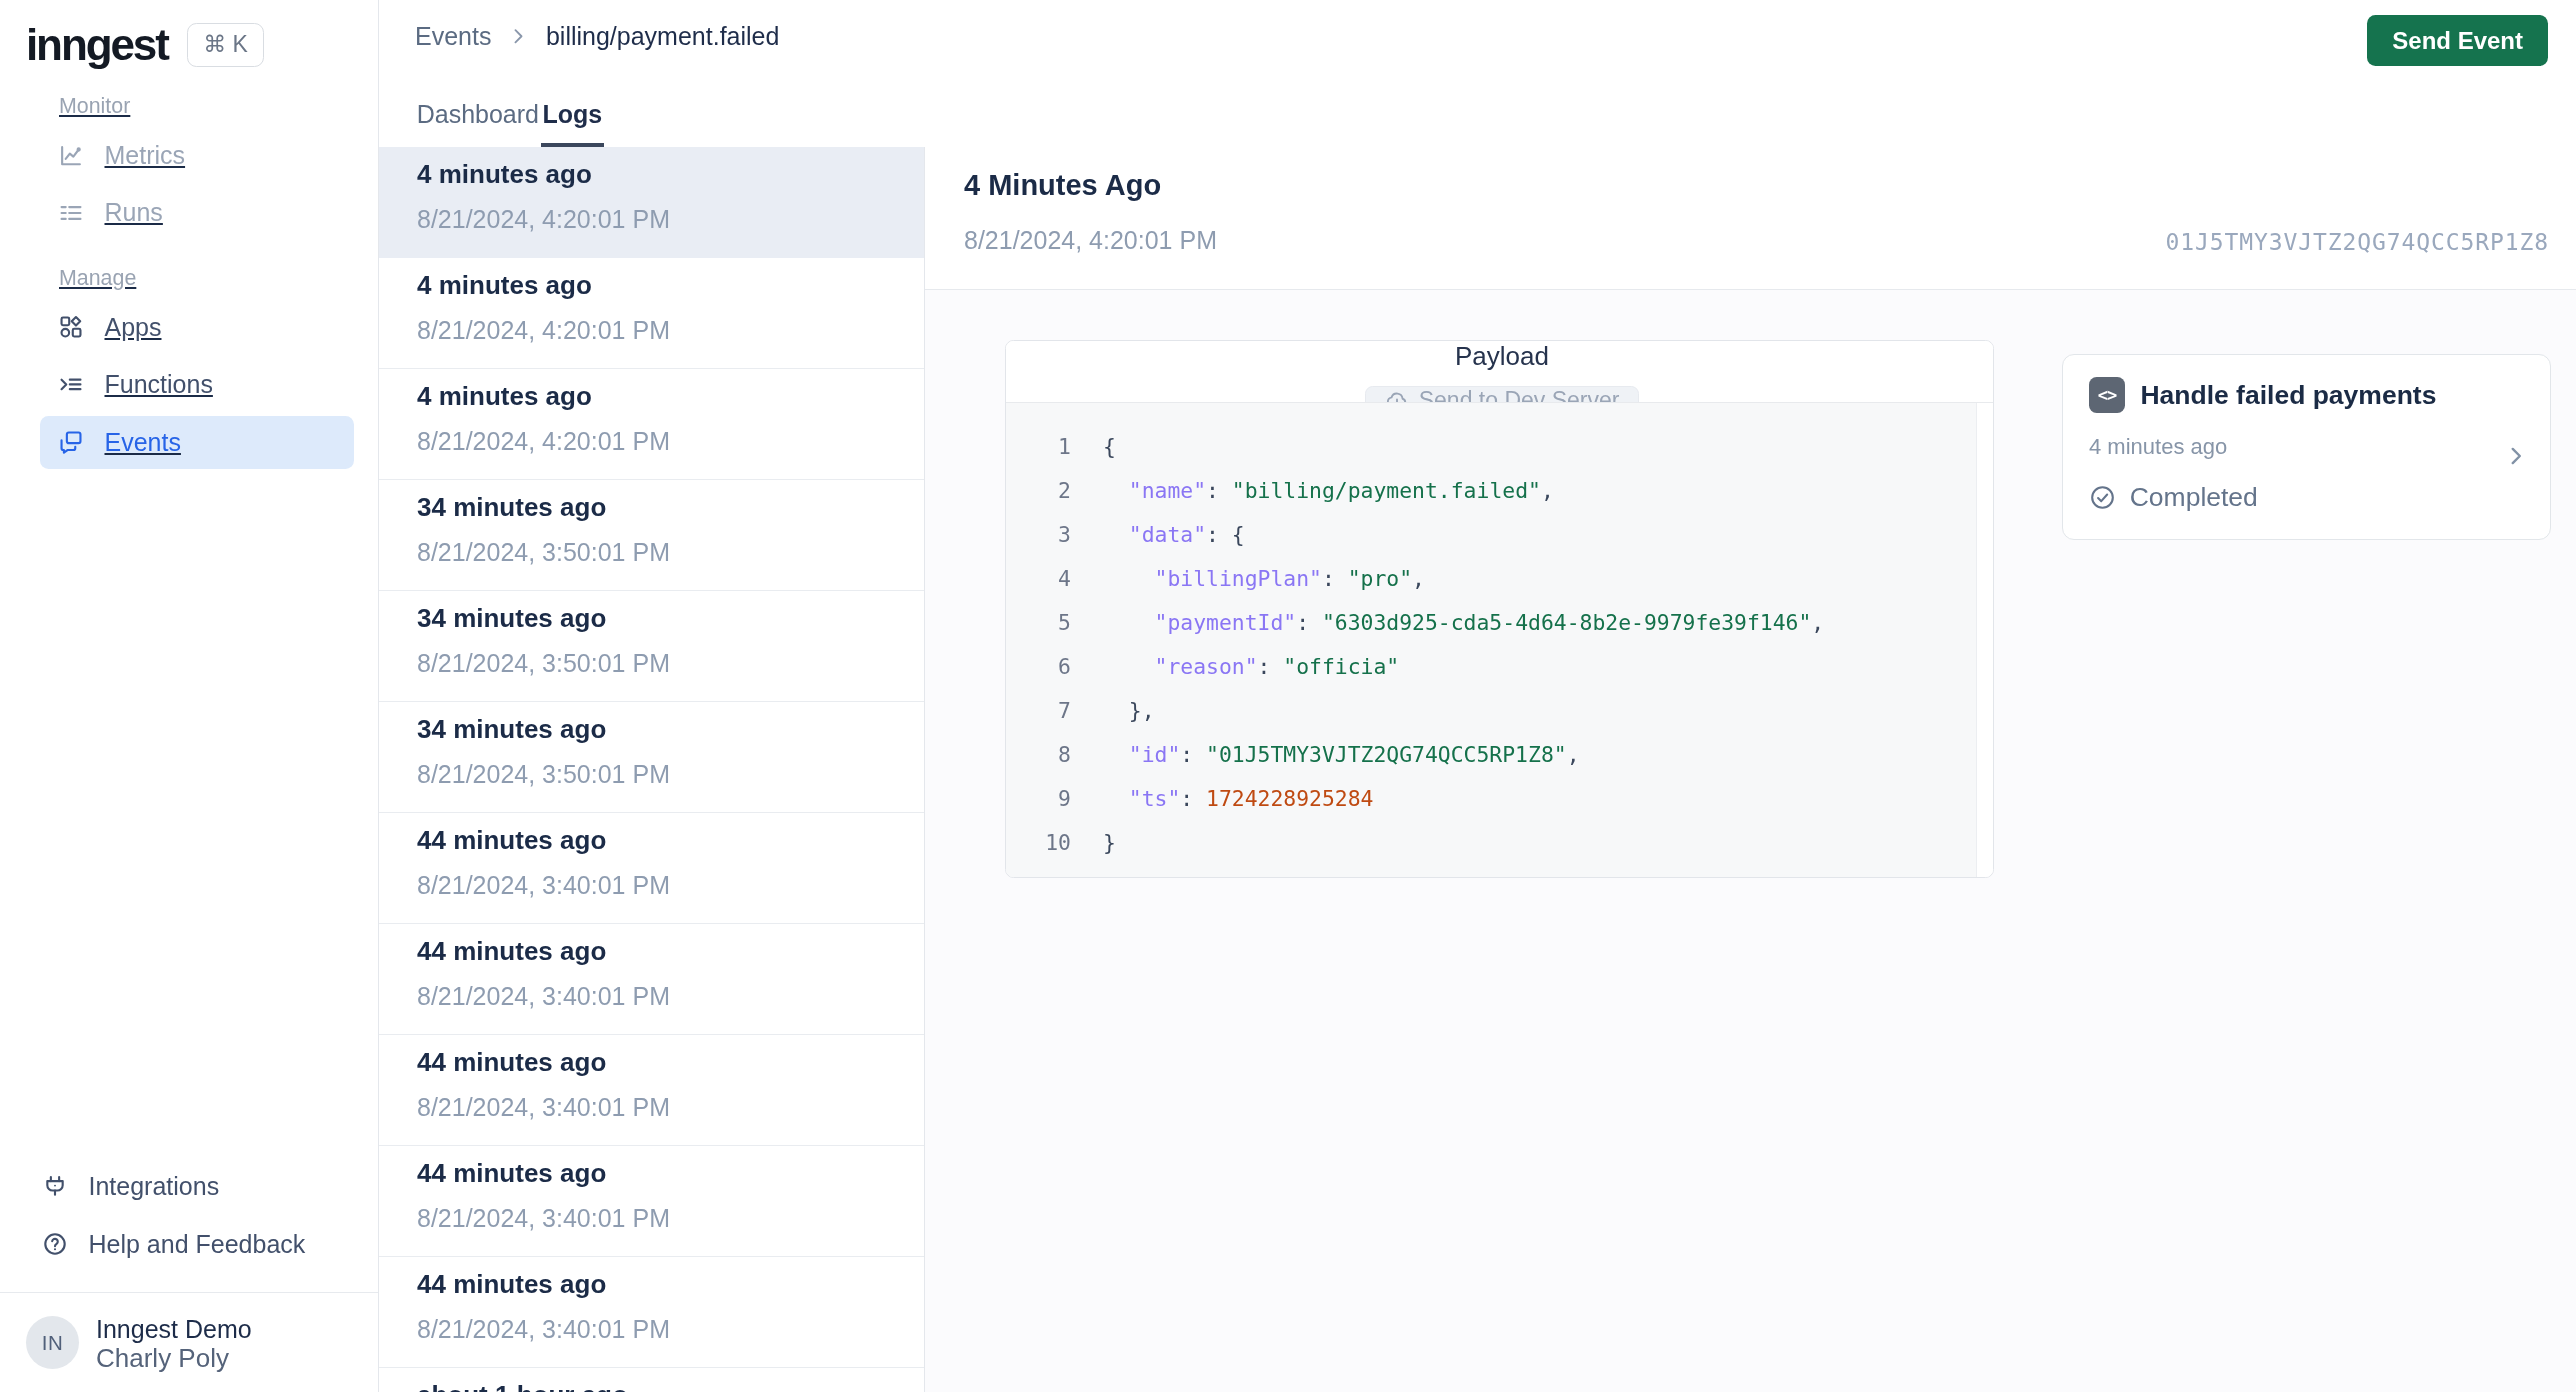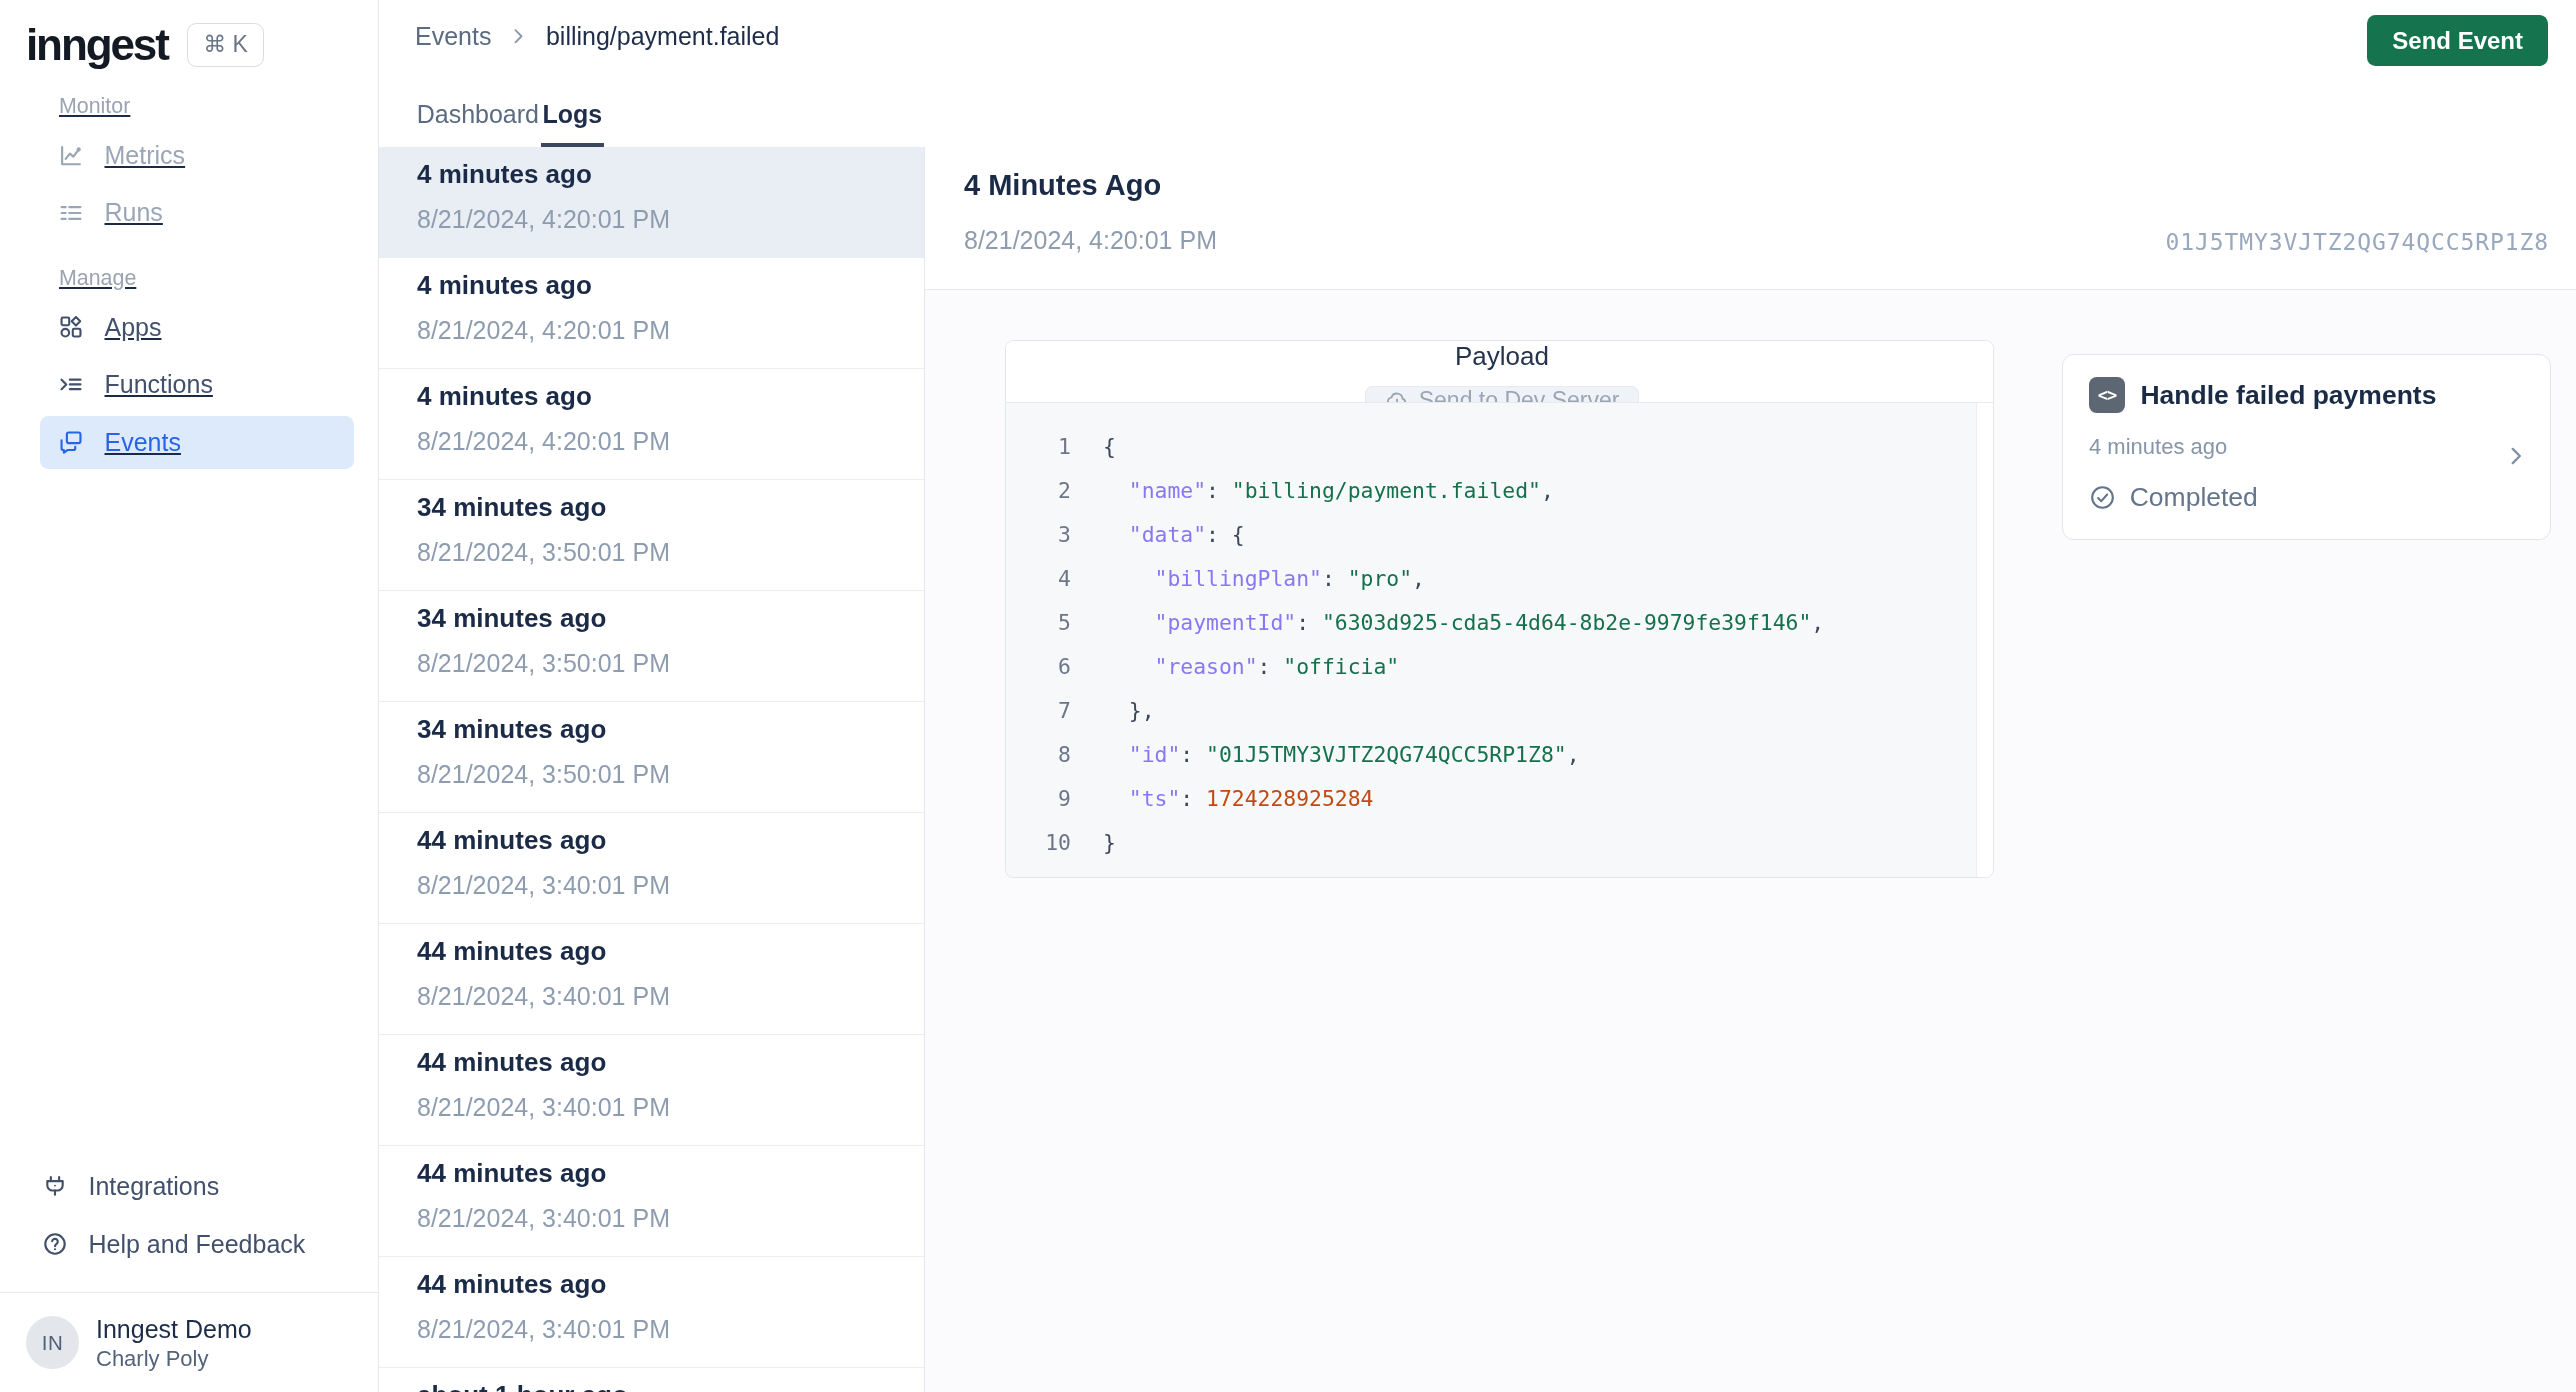--- a/index.html
+++ b/index.html
@@ -49,21 +49,21 @@
   .side-spacer { flex:1; }
   .side-footer { padding:0 24px 17px 24px; }
   .side-divider { border-top:0.9px solid #e7eaee; }
   .user-row { padding:20.5px 26px; display:flex; align-items:center; gap:17px; }
   .avatar {
     width:53px; height:53px; border-radius:50%; background:#e3e7ec;
     display:flex; align-items:center; justify-content:center;
     font-size:20.5px; color:#51607a; letter-spacing:0.4px;
   }
   .user-org { font-size:25px; color:#1d2c49; line-height:31px; }
-  .user-name { font-size:22px; color:#55637a; line-height:27px; }
+  .user-name { font-size:26px; color:#55637a; line-height:27px; }
 
   
   .main-wrap { flex:1; display:flex; flex-direction:column; height:100%; }
   .topbar { height:147px; position:relative; background:#fff; }
   .breadcrumb { position:absolute; left:36px; top:22px; display:flex; align-items:center; gap:17px; }
   .crumb-root { font-size:25px; color:#5b6b82; }
   .crumb-current { font-size:25px; color:#1f2d4a; }
   .tabs { position:absolute; left:36px; bottom:0; display:flex; }
   .tab { font-size:25px; color:#5b6b82; padding:0 1.7px 13.7px 1.7px; border-bottom:4.3px solid transparent; }
   .tab.active { color:#1f2d4a; font-weight:600; border-bottom-color:#3b475c; }

